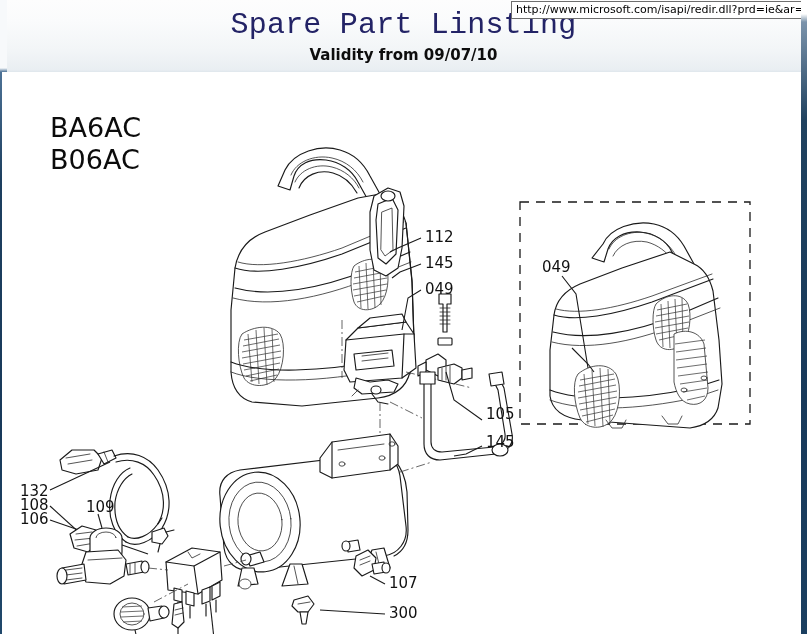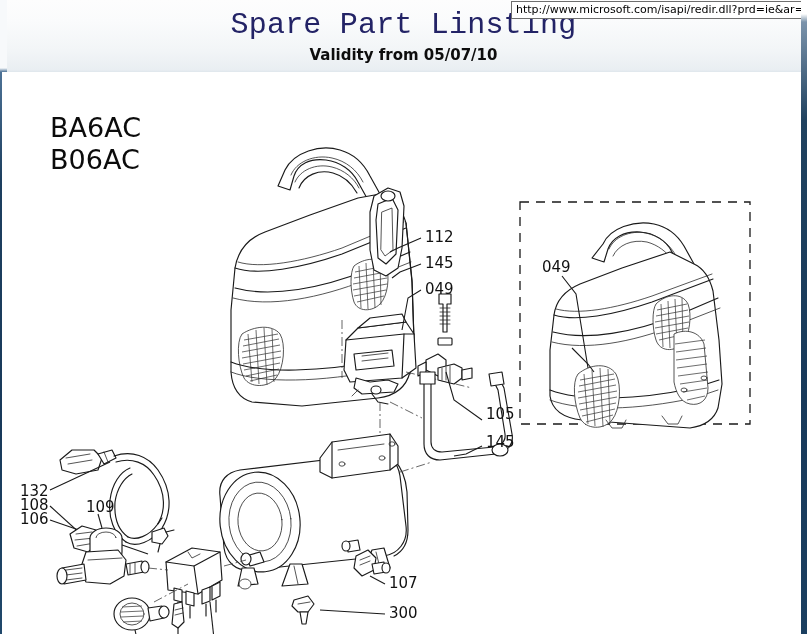--- a/index.html
+++ b/index.html
@@ -96,21 +96,21 @@
   .hatch { stroke: #3c3c3c; stroke-width: 0.75; fill: none; }
 </style>
 </head>
 <body>
 
 <div id="page">
 
   <div class="header-band">
     <div class="header-inner">
       <div class="doc-title">Spare Part Linsting</div>
-      <div class="doc-subtitle">Validity from 05/07/10</div>
+      <div class="doc-subtitle">Validity from 09/07/10</div>
     </div>
   </div>
 
   <div class="url-tip">http://www.microsoft.com/isapi/redir.dll?prd=ie&amp;ar=hotmail</div>
 
   <div class="edge-left"></div>
   <div class="edge-right"></div>
 
   <div class="sheet">
   <svg class="drawing" width="794" height="562" viewBox="0 0 794 562" xmlns="http://www.w3.org/2000/svg">

